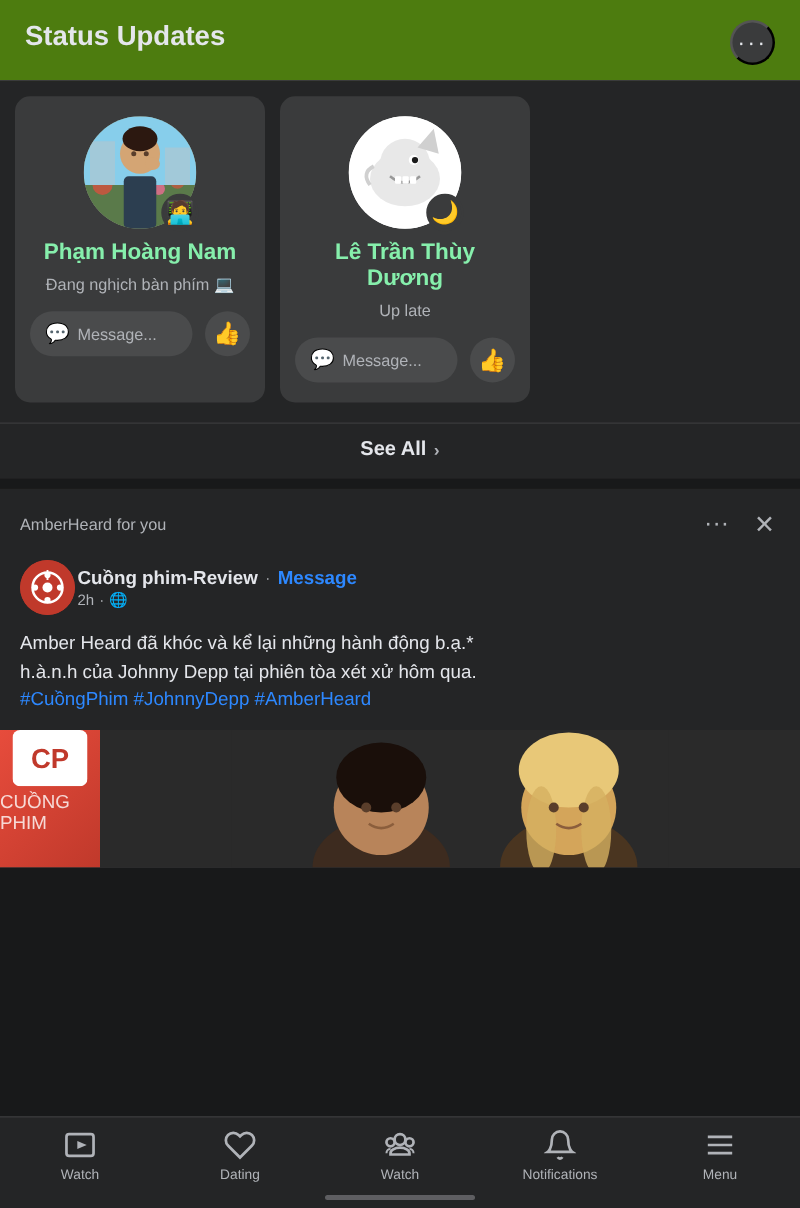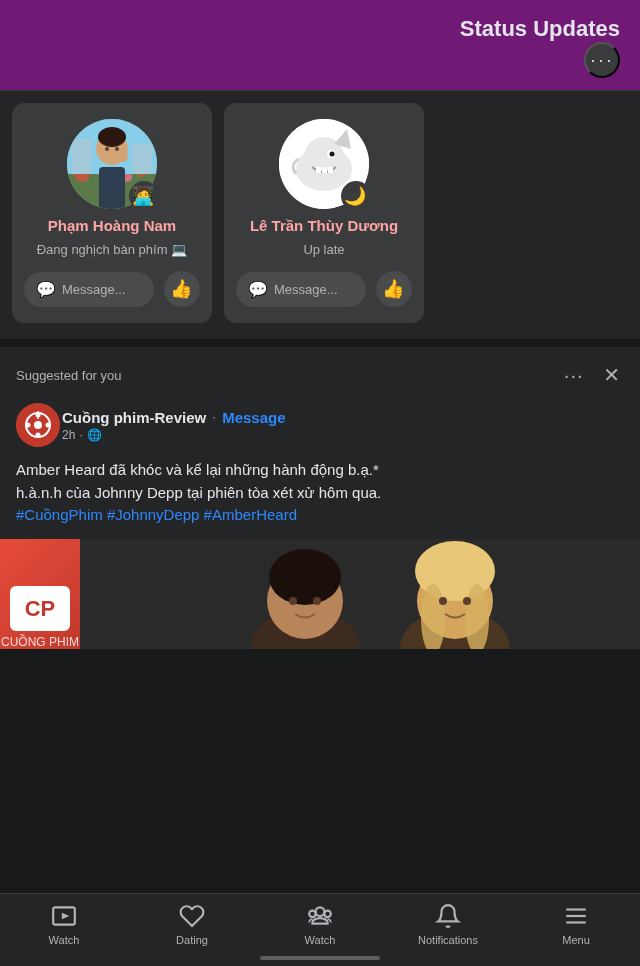--- a/index.html
+++ b/index.html
@@ -9,27 +9,26 @@
       color: #e4e6eb;
       font-family: -apple-system, BlinkMacSystemFont, 'Segoe UI', Helvetica, Arial, sans-serif;
       width: 640px;
       min-height: 966px;
       overflow-x: hidden;
       position: relative;
     }
 
     
     .header {
-      background: #701a75;
+      background: #4d7c0f;
       padding: 16px 20px 12px 20px;
       display: flex;
-      align-items: flex-end;
+      align-items: flex-start;
       justify-content: space-between;
       border-bottom: 1px solid #3a3b3c;
-      flex-direction: column;
     }
     .header-title {
       font-size: 22px;
       font-weight: 700;
       color: #e4e6eb;
     }
     .header-more {
       width: 36px;
       height: 36px;
       border-radius: 50%;
@@ -84,23 +83,23 @@
       background: #3a3b3c;
       border-radius: 50%;
       display: flex;
       align-items: center;
       justify-content: center;
       font-size: 18px;
       border: 2px solid #3a3b3c;
     }
 
     .status-name {
-      font-size: 15px;
+      font-size: 18px;
       font-weight: 600;
-      color: #fca5a5;
+      color: #86efac;
       text-align: center;
     }
     .status-text {
       font-size: 13px;
       color: #b0b3b8;
       text-align: center;
     }
 
     .card-actions {
       display: flex;
@@ -275,21 +274,21 @@
     .post-image-inner {
       width: 100%;
       height: 100%;
       display: flex;
     }
     .post-img-left {
       width: 80px;
       height: 110px;
       background: linear-gradient(135deg, #e74c3c 0%, #c0392b 100%);
       display: flex;
-      align-items: flex-end;
+      align-items: flex-start;
       justify-content: center;
       flex-shrink: 0;
     }
     .post-img-right {
       flex: 1;
       background: #2a2a2a;
       display: flex;
       align-items: center;
       justify-content: center;
     }
@@ -470,28 +469,34 @@
           <span>Message...</span>
         </button>
         <button class="btn-like">
           <span>👍</span>
         </button>
       </div>
     </div>
 
   </div>
 
+  <div class="see-all-row">
+    <button class="see-all-btn">
+      <span>See All</span>
+      <span class="chevron-right">›</span>
+    </button>
+  </div>
 </div>
 
 <div class="section-divider"></div>
 
 <div class="suggested-section">
 
   <div class="suggested-header">
-    <span class="suggested-label">Suggested for you</span>
+    <span class="suggested-label">AmberHeard for you</span>
     <div class="suggested-actions">
       <button class="icon-btn">···</button>
       <button class="icon-btn">✕</button>
     </div>
   </div>
 
   <div class="post-header">
     <div class="page-avatar">
 
       <svg viewBox="0 0 44 44" width="44" height="44" xmlns="http://www.w3.org/2000/svg">
@@ -530,21 +535,21 @@
 
   <div class="post-image-preview">
     <div class="post-image-inner">
 
       <div class="post-img-left">
         <div style="display:flex;flex-direction:column;align-items:center;gap:4px;">
           <svg viewBox="0 0 60 45" width="60" height="45" xmlns="http://www.w3.org/2000/svg">
             <rect width="60" height="45" rx="6" fill="white"></rect>
             <text x="30" y="30" text-anchor="middle" font-size="22" font-weight="900" fill="#c0392b">CP</text>
           </svg>
-          <span style="font-size:12px;color:white;opacity:0.8;">CUỒNG PHIM</span>
+          <span style="font-size:15px;color:white;opacity:0.8;">CUỒNG PHIM</span>
         </div>
       </div>
 
       <div class="post-img-right">
         <svg viewBox="0 0 350 110" width="100%" height="110" xmlns="http://www.w3.org/2000/svg">
 
           <rect width="350" height="110" fill="#2a2a2a"></rect>
 
           <ellipse cx="120" cy="110" rx="55" ry="40" fill="#3d2b1f"></ellipse>
           <circle cx="120" cy="62" r="38" fill="#b8845a"></circle>

